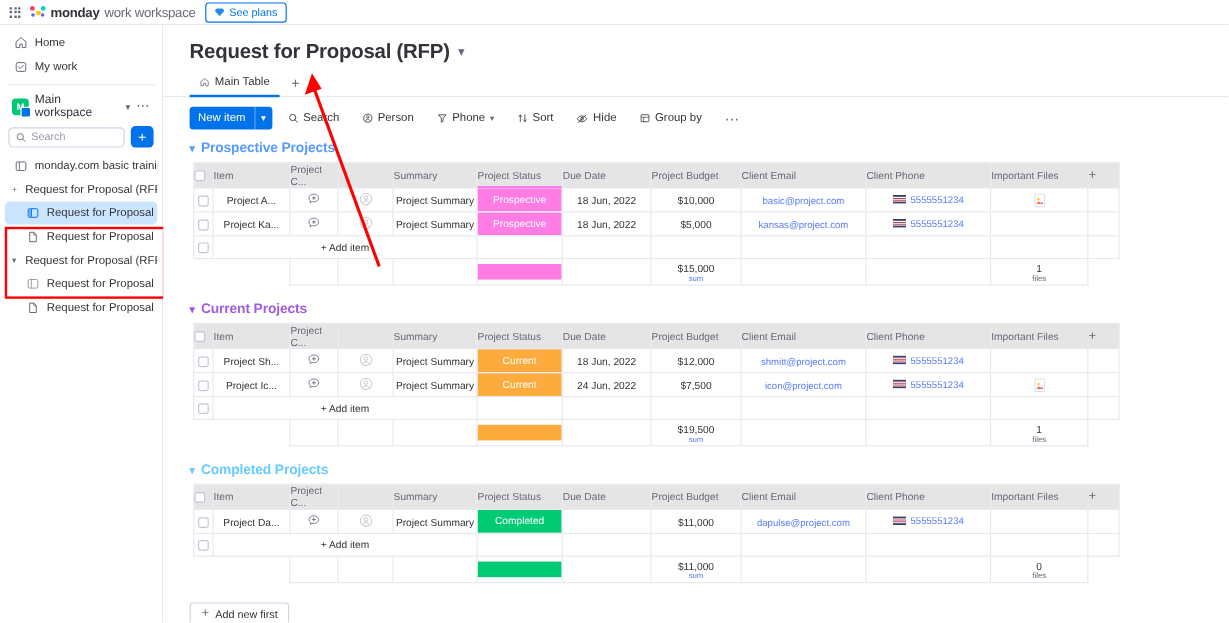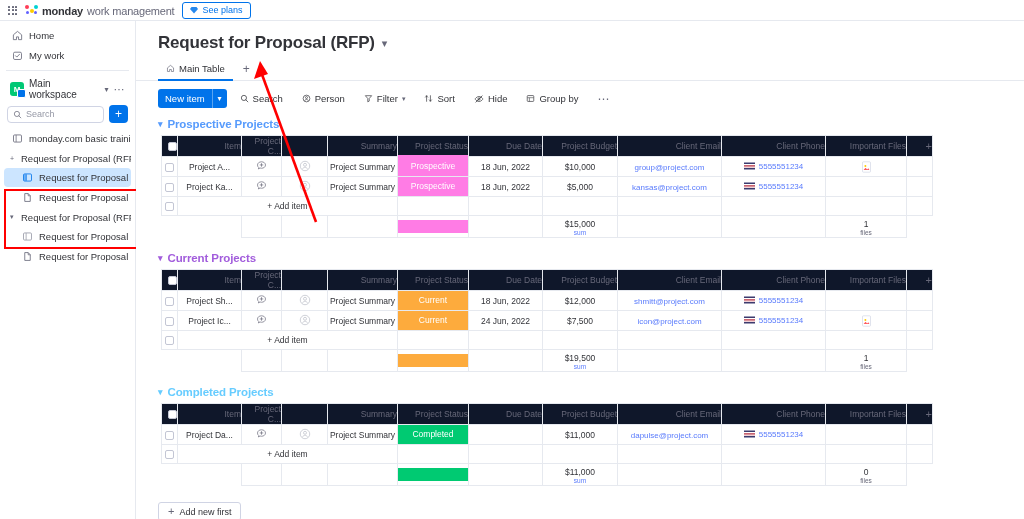--- a/index.html
+++ b/index.html
@@ -163,21 +163,21 @@
     display: flex; align-items: center; gap: 5px;
     font-size: 11.5px; font-weight: 700; margin: 0 0 5px 2px;
     letter-spacing: -.1px;
   }
   .group-title .gcar { font-size: 9px; }
 
   table.board { border-collapse: collapse; table-layout: fixed; }
   table.board td, table.board th { border: 1px solid #e6e9ef; padding: 0; }
   th.hd {
     font-size: 8.5px; font-weight: 400; color: #676879;
-    height: 17px; text-align: right; background: #0f172a;
+    height: 17px; text-align: left; background: #e5e5e5;
   }
   td.cell {
     height: 19px; font-size: 8.5px; color: #323338;
     text-align: center; background: #fff; vertical-align: middle;
   }
   .col-acc { width: 5px; border: 0 !important; padding: 0 !important; }
   .col-chk { width: 16px; }
   .col-item { width: 64px; }
   .col-conv { width: 40px; }
   .col-person { width: 46px; }
@@ -239,21 +239,21 @@
   </div>
   <div class="brand">
     <div class="brand-dots">
       <span class="bd1"></span>
         <span class="bd2"></span>
         <span class="bd3"></span>
       <span class="bd4"></span>
         <span class="bd5"></span>
     </div>
     <span class="brand-name">monday</span>
-    <span class="brand-sub">work management</span>
+    <span class="brand-sub">work workspace</span>
   </div>
   <div class="see-plans">
     <svg class="gem" viewBox="0 0 16 16">
       <path d="M3 2h10l3 4-8 9-8-9z" fill="#0073ea" opacity=".85"></path>
     </svg>
     <span>See plans</span>
   </div>
 </div>
 
 <div class="shell">
@@ -388,21 +388,21 @@
           <circle cx="8" cy="6.3" r="1.8" fill="none" stroke="#323338" stroke-width="1.1"></circle>
           <path d="M4.7 12c.7-1.7 2-2.5 3.3-2.5s2.6.8 3.3 2.5" fill="none" stroke="#323338" stroke-width="1.1"></path>
         </svg>
         <span>Person</span>
       </div>
 
       <div class="tb-btn">
         <svg style="width:9px;height:9px" viewBox="0 0 16 16">
           <path d="M2.4 3h11.2l-4.3 5v4.6l-2.6 1.3V8z" fill="none" stroke="#323338" stroke-width="1.2" stroke-linejoin="round"></path>
         </svg>
-        <span>Filter</span>
+        <span>Phone</span>
         <span class="tb-caret">▾</span>
       </div>
 
       <div class="tb-btn">
         <svg style="width:9px;height:9px" viewBox="0 0 16 16">
           <path d="M4.6 13V3.4M4.6 3.4L2.6 5.6M4.6 3.4l2 2.2" fill="none" stroke="#323338" stroke-width="1.2" stroke-linecap="round"></path>
           <path d="M11.4 3v9.6M11.4 12.6l2-2.2M11.4 12.6l-2-2.2" fill="none" stroke="#323338" stroke-width="1.2" stroke-linecap="round"></path>
         </svg>
         <span>Sort</span>
       </div>
@@ -493,21 +493,21 @@
                 <circle cx="8" cy="6.4" r="2" fill="none" stroke="#c5c7d0" stroke-width="1.1"></circle>
                 <path d="M4.4 12.4c.8-1.8 2.2-2.6 3.6-2.6s2.8.8 3.6 2.6" fill="none" stroke="#c5c7d0" stroke-width="1.1"></path>
               </svg>
             </td>
             <td class="cell">Project Summary</td>
             <td class="cell">
                   <span class="pill" style="background:#ff7ce5">Prospective</span>
                 </td>
             <td class="cell">18 Jun, 2022</td>
             <td class="cell">$10,000</td>
-            <td class="cell"><span class="email-link">group@project.com</span></td>
+            <td class="cell"><span class="email-link">basic@project.com</span></td>
             <td class="cell">
               <span class="phone-cell">
                 <svg class="flag" viewBox="0 0 22 14">
                   <rect x="0" y="0" width="22" height="3" fill="#3c3b6e"></rect>
                       <rect x="0" y="4" width="22" height="6" fill="#fff"></rect>
                   <rect x="0" y="5" width="22" height="1.4" fill="#b22234"></rect>
                       <rect x="0" y="8" width="22" height="1.4" fill="#b22234"></rect>
                   <rect x="0" y="11" width="22" height="3" fill="#3c3b6e"></rect>
                 </svg>
                 <span>5555551234</span>

